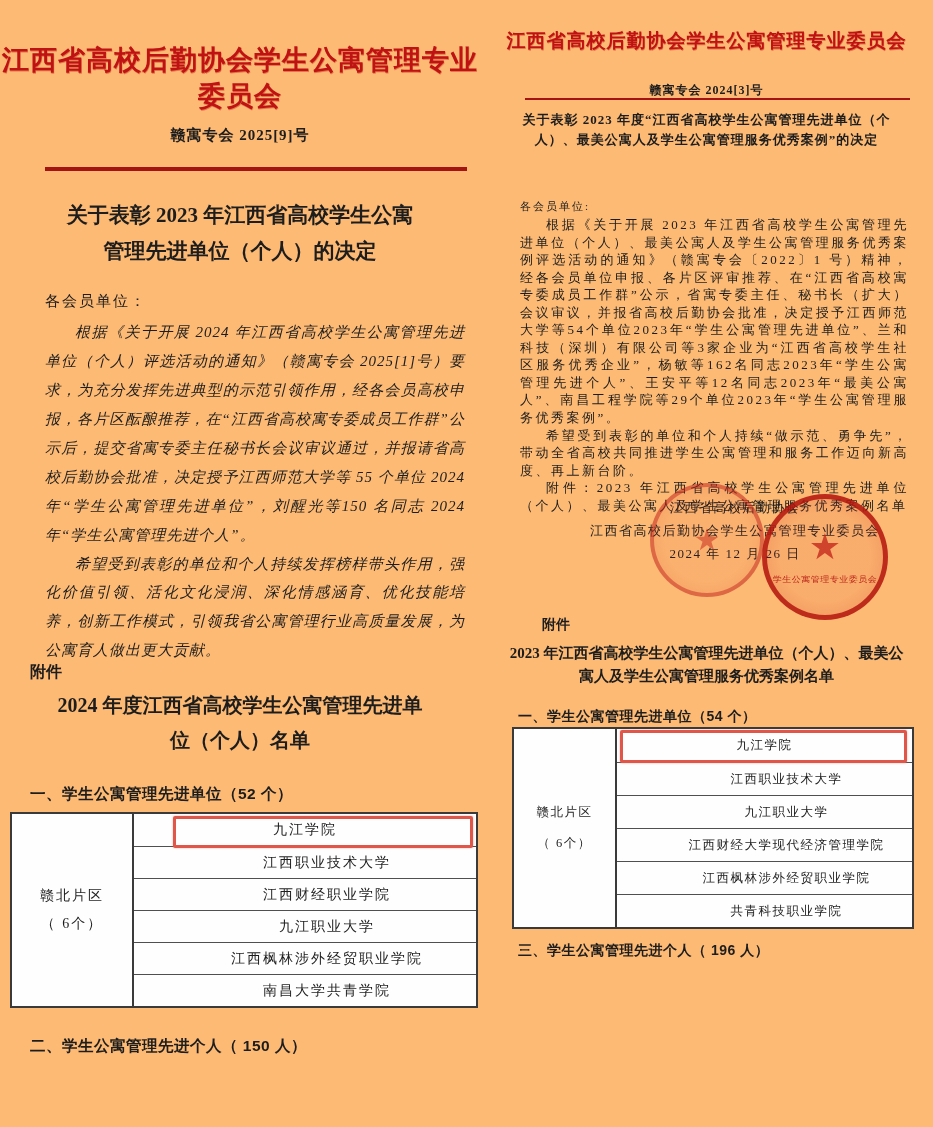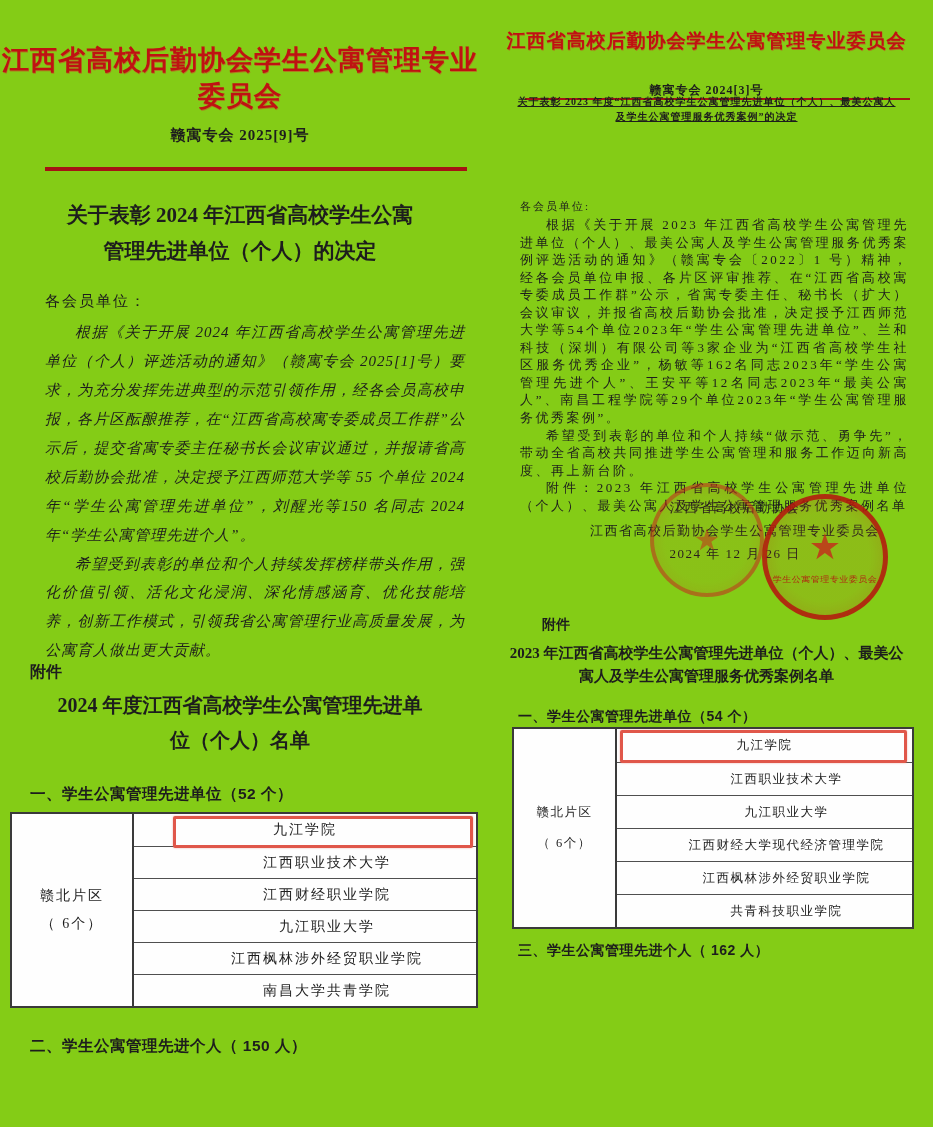--- a/index.html
+++ b/index.html
@@ -1,37 +1,37 @@
 <!DOCTYPE html>
 <html><head>
 <meta charset="utf-8">
 <style>
   html,body{margin:0;padding:0;background:#e8e8e8;}
-  .page{position:relative;width:933px;height:1127px;background:#84cc16;overflow:hidden;
+  .page{position:relative;width:933px;height:1127px;background:#fdba74;overflow:hidden;
         font-family:"Liberation Serif","DejaVu Serif",serif;color:#1d1d1d;}
   .col{position:absolute;top:0;height:1127px;}
   .col-left{left:0;width:480px;}
   .col-right{left:480px;width:453px;}
   .abs{position:absolute;}
 
   
   .org-title{width:100%;text-align:center;font-weight:bold;color:#bf1212;
              text-shadow:0.6px 0.6px 0 rgba(210,60,40,.55);letter-spacing:1px;}
   .org-title-l{top:42px;font-size:27px;}
   .org-title-r{top:28px;font-size:19px;}
   .doc-number{width:100%;text-align:center;font-weight:bold;}
   .doc-number-l{top:126px;font-size:15px;letter-spacing:1px;}
   .doc-number-r{top:82px;font-size:12px;letter-spacing:1px;}
   .red-line{background:#a51414;}
   .red-line-l{top:167px;left:45px;width:422px;height:4px;}
   .red-line-r{top:98px;left:45px;width:385px;height:2px;}
 
   .decision-title{width:100%;text-align:center;font-weight:bold;box-sizing:border-box;}
   .decision-title-l{top:198px;font-size:21px;line-height:1.7;padding:0 58px;}
-  .decision-title-r{top:94px;font-size:10px;line-height:1.5;padding:0 36px;letter-spacing:1px;text-decoration:underline;}
+  .decision-title-r{top:110px;font-size:13px;line-height:1.5;padding:0 36px;letter-spacing:1px;}
 
   .salutation-l{top:292px;left:45px;font-size:15px;letter-spacing:2px;}
   .salutation-r{top:199px;left:40px;font-size:11px;letter-spacing:2px;}
 
   .body-l{top:318px;left:45px;width:420px;font-size:15px;line-height:1.93;
           letter-spacing:1px;text-align:justify;font-style:italic;}
   .body-r{top:216px;left:40px;width:389px;font-size:13px;line-height:1.35;
           letter-spacing:2.5px;text-align:justify;}
   .body-l p,.body-r p{margin:0;text-indent:2em;}
 
@@ -83,21 +83,21 @@
 </style>
 </head>
 <body>
 
 <div class="page">
 
   <div class="col col-left">
     <div class="abs org-title org-title-l">江西省高校后勤协会学生公寓管理专业委员会</div>
     <div class="abs doc-number doc-number-l">赣寓专会 2025[9]号</div>
     <div class="abs red-line red-line-l"></div>
-    <div class="abs decision-title decision-title-l">关于表彰 2024 年江西省高校学生公寓管理先进单位（个人）的决定</div>
+    <div class="abs decision-title decision-title-l">关于表彰 2023 年江西省高校学生公寓管理先进单位（个人）的决定</div>
     <div class="abs salutation-l">各会员单位：</div>
     <div class="abs body-l">
       <p>根据《关于开展 2024 年江西省高校学生公寓管理先进单位（个人）评选活动的通知》（赣寓专会 2025[1]号）要求，为充分发挥先进典型的示范引领作用，经各会员高校申报，各片区酝酿推荐，在“江西省高校寓专委成员工作群”公示后，提交省寓专委主任秘书长会议审议通过，并报请省高校后勤协会批准，决定授予江西师范大学等 55 个单位 2024 年“学生公寓管理先进单位”，刘醒光等150 名同志 2024 年“学生公寓管理先进个人”。</p>
       <p>希望受到表彰的单位和个人持续发挥榜样带头作用，强化价值引领、活化文化浸润、深化情感涵育、优化技能培养，创新工作模式，引领我省公寓管理行业高质量发展，为公寓育人做出更大贡献。</p>
     </div>
     <div class="abs attach-label attach-label-l">附件</div>
     <div class="abs attach-title attach-title-l">2024 年度江西省高校学生公寓管理先进单位（个人）名单</div>
     <div class="abs section-heading sec1-l">一、学生公寓管理先进单位（52 个）</div>
 
     <div class="abs tbl tbl-l1">
@@ -154,17 +154,17 @@
       </div>
       <div class="cell">九江学院</div>
       <div class="cell rline">江西职业技术大学</div>
       <div class="cell rline">九江职业大学</div>
       <div class="cell rline">江西财经大学现代经济管理学院</div>
       <div class="cell rline">江西枫林涉外经贸职业学院</div>
       <div class="cell rline">共青科技职业学院</div>
       <div class="highlight-box hl-r1"></div>
     </div>
 
-    <div class="abs section-heading sec3-r">三、学生公寓管理先进个人（ 162 人）</div>
+    <div class="abs section-heading sec3-r">三、学生公寓管理先进个人（ 196 人）</div>
 
   </div>
 
 </div>
 
 </body></html>

